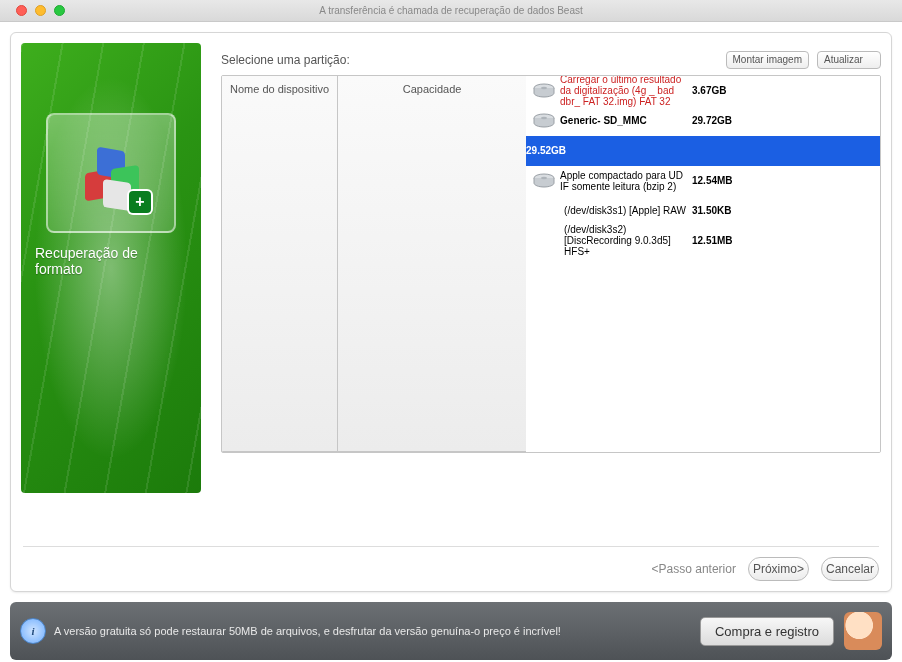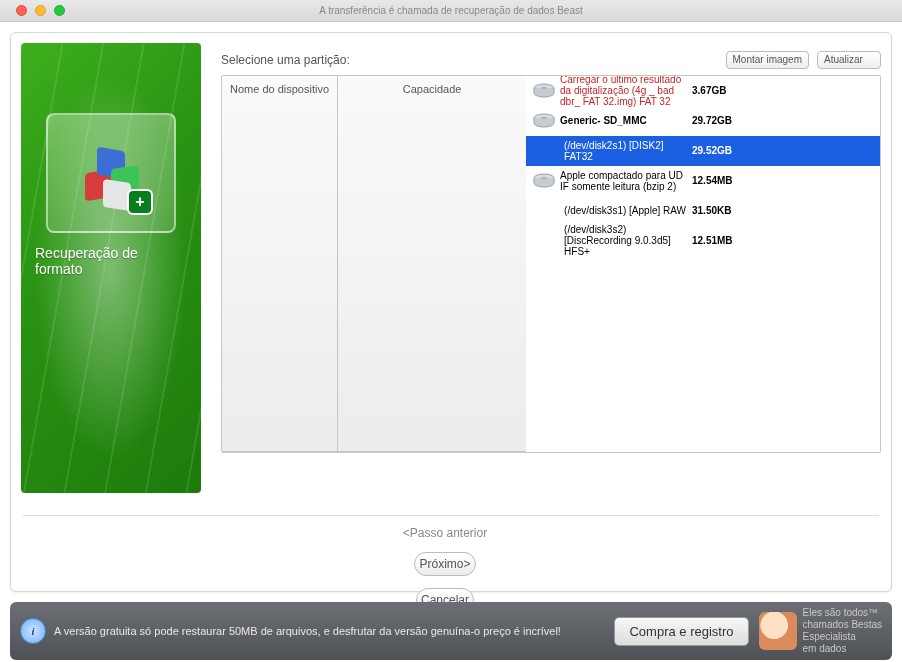--- a/index.html
+++ b/index.html
@@ -124,21 +124,21 @@
   .row.sel .cell-cap { color:#fff; }
   .row .disk-icon {
     width:24px;height:18px;
   }
   .row .name-text.red { color:#c22; }
   .row .name-text.bold { font-weight:700; }
   .row.sel .name-text { color:#fff; }
 
   
   .divider { border-top:1px solid #ddd; margin:12px 0 10px; }
-  .nav { display:flex; justify-content:flex-end; align-items:center; gap:12px; padding: 0 12px 10px 0; flex-direction: column; }
+  .nav { display:flex; justify-content:flex-end; align-items:center; gap:12px; padding: 0 12px 10px 0; }
   .nav .link { font-size:12px; color:#888; cursor:default; }
   .nav .btn {
     font-size:12px; color:#555;
     border:1px solid #bbb; border-radius:12px;
     padding:4px 4px; background:linear-gradient(#fff,#ececec);
     cursor:pointer;
   }
 
   
   .footer {
@@ -243,23 +243,20 @@
                     <ellipse cx="12" cy="6" rx="10" ry="4" fill="#d9dde1" stroke="#9aa0a6"></ellipse>
                     <path d="M2 6v5c0 2.2 4.5 4 10 4s10-1.8 10-4V6" fill="#c7ccd1" stroke="#9aa0a6"></path>
                     <ellipse cx="12" cy="6" rx="3" ry="1.2" fill="#aeb4ba"></ellipse>
                   </svg>
                 </span>
                 <span class="name-text bold">Generic- SD_MMC</span>
               </div>
               <div class="cell-cap">29.72GB</div>
             </div>
             <div class="row child sel">
-              <div class="cell-name">
-                <span class="name-text">(/dev/disk2s1) [DISK2] FAT32</span>
-              </div>
               <div class="cell-cap">29.52GB</div>
             </div>
             <div class="row">
               <div class="cell-name">
                 <span>
                   <svg class="disk disk-icon" width="24" height="18" viewBox="0 0 24 18">
                     <ellipse cx="12" cy="6" rx="10" ry="4" fill="#d9dde1" stroke="#9aa0a6"></ellipse>
                     <path d="M2 6v5c0 2.2 4.5 4 10 4s10-1.8 10-4V6" fill="#c7ccd1" stroke="#9aa0a6"></path>
                     <ellipse cx="12" cy="6" rx="3" ry="1.2" fill="#aeb4ba"></ellipse>
                   </svg>
@@ -294,20 +291,14 @@
     <button class="btn">Cancelar</button>
   </div>
 </div>
 
 <div class="footer">
   <div class="info-icon">i</div>
   <div class="msg">A versão gratuita só pode restaurar 50MB de arquivos, e desfrutar da versão genuína-o preço é incrível!</div>
   <button class="buy">Compra e registro</button>
   <div class="beast">
     <div class="avatar"></div>
-    <div class="slogan">
-      <div>Eles são todos™</div>
-      <div>chamados Bestas</div>
-      <div>Especialista</div>
-      <div>em dados</div>
-    </div>
   </div>
 </div>
 
 </body></html>

